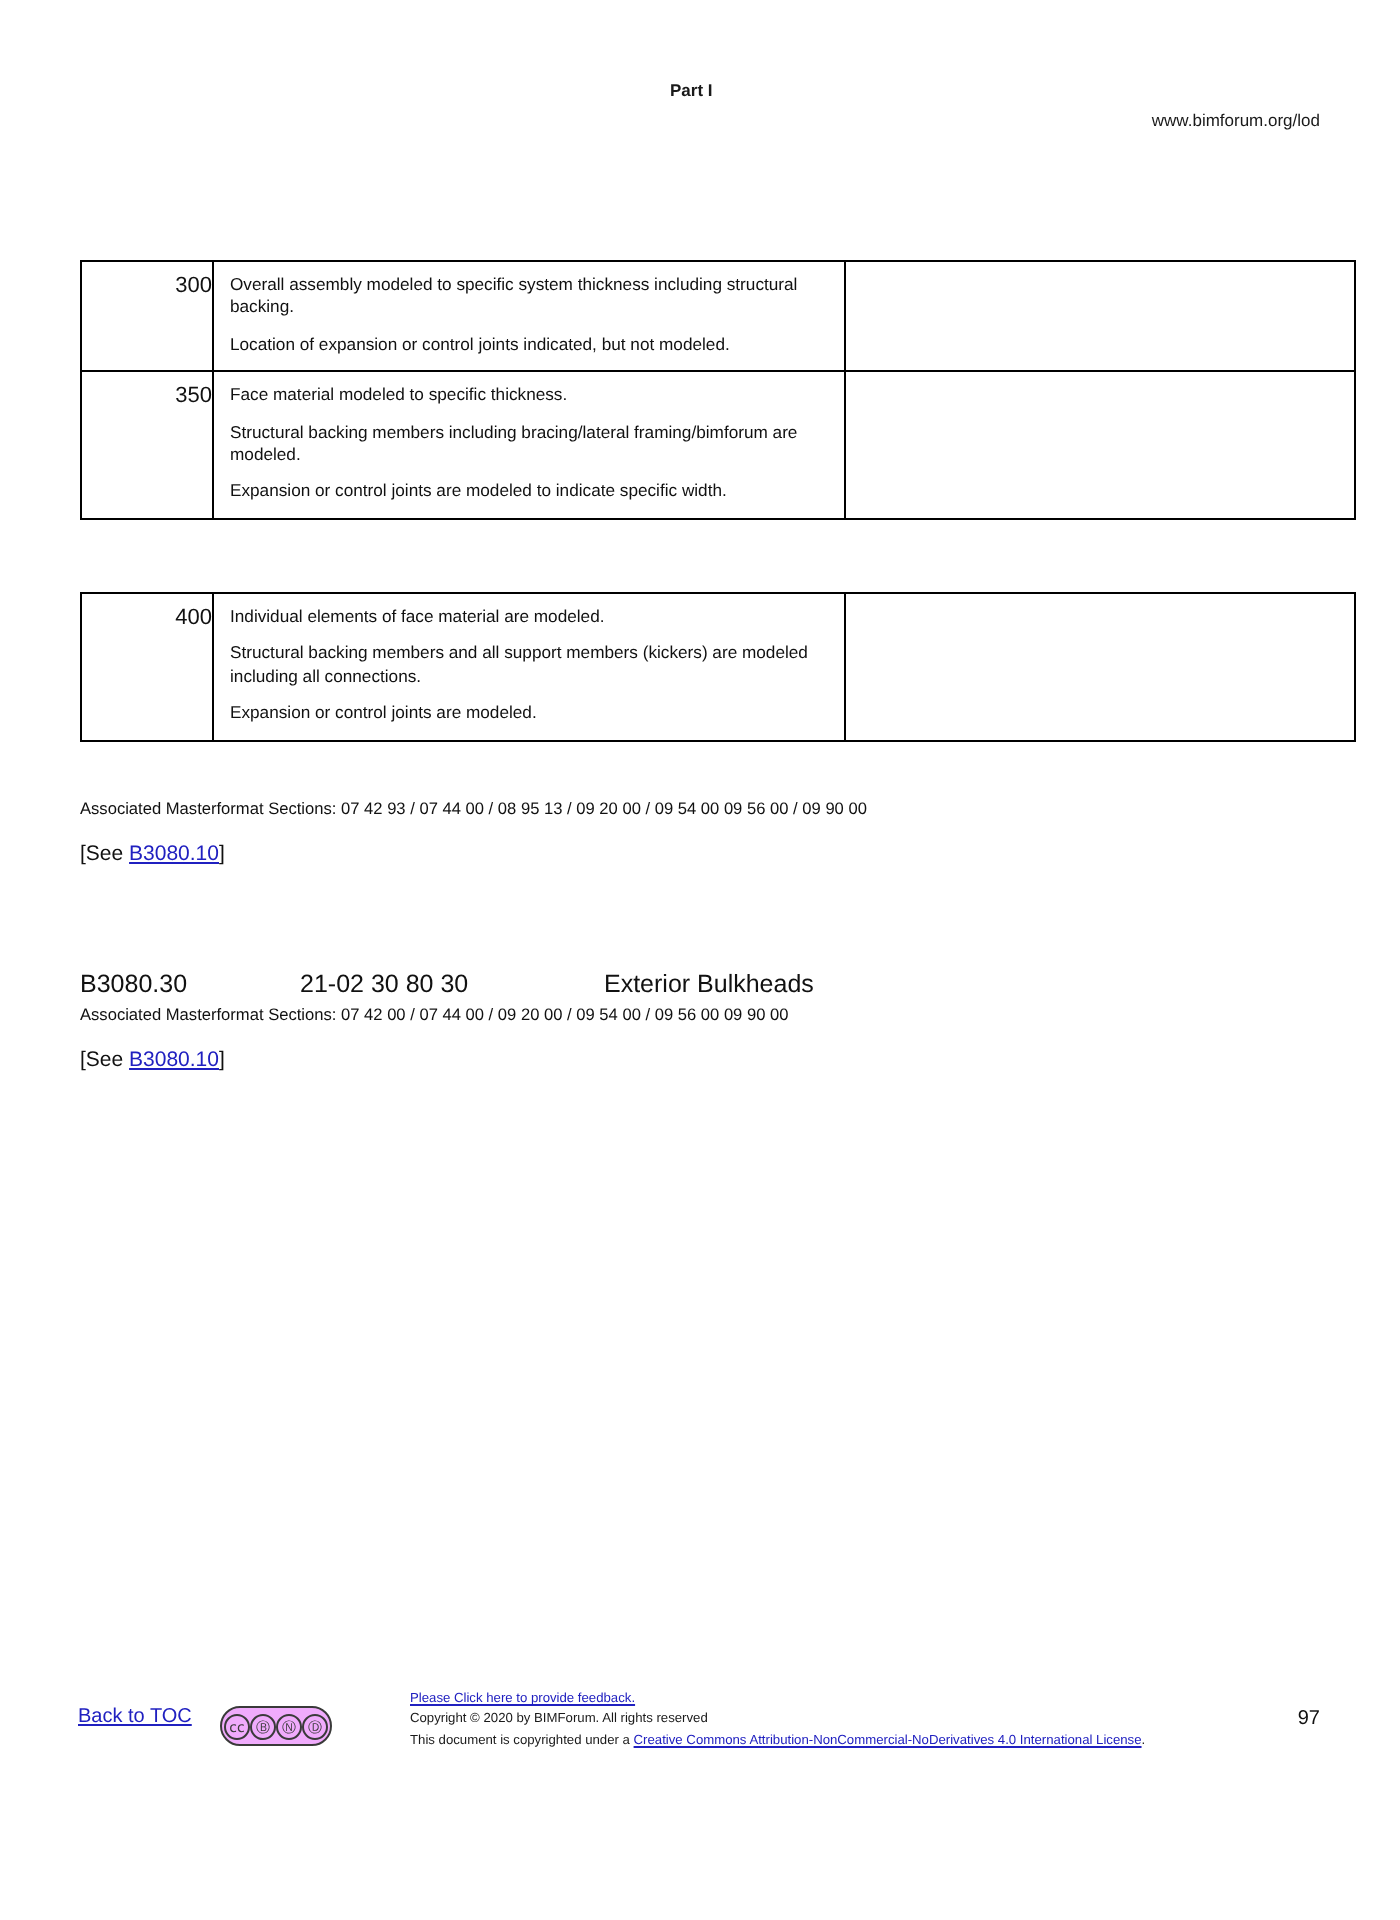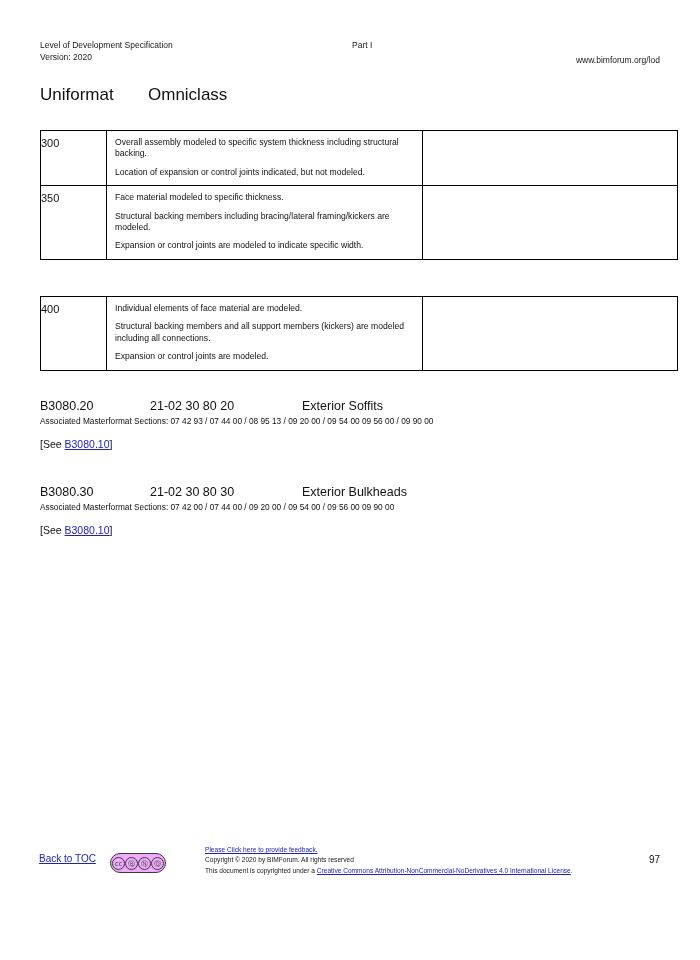--- a/index.html
+++ b/index.html
@@ -35,23 +35,23 @@
     color: #1a1a1a;
   }
   .doc-header .left {
     position: absolute;
     left: 0;
     top: 0;
     white-space: pre-line;
   }
   .doc-header .center {
     position: absolute;
-    left: 312px;
-    top: 0;
-    font-weight: normal;
+    left: 295px;
+    top: 0;
+    font-weight: bold;
   }
   .doc-header .right {
     position: absolute;
     right: 0;
     top: 15px;
   }
 
   
   .col-titles {
     position: absolute;
@@ -80,21 +80,21 @@
     table-layout: fixed;
     background: #fff;
   }
   .lod-table td {
     border: 1.4px solid #000;
     vertical-align: top;
     padding: 0;
   }
   .lod-table .c-level {
     width: 65px;
-    text-align: left;
+    text-align: right;
     font-size: 11px;
     color: #111;
     padding: 6px 0 0 0;
   }
   .lod-table .c-desc {
     width: 299px;
     font-size: 8.6px;
     line-height: 11.4px;
     color: #111;
     padding: 6px 8px 7px 8px;
@@ -233,45 +233,40 @@
     font-size: 10px;
     color: #111;
   }
 </style>
 </head>
 <body>
 
 <div class="page">
 
   <div class="doc-header">
-    <div class="left">Level of Development Specification
-Version: 2020</div>
     <div class="center">Part I</div>
     <div class="right">www.bimforum.org/lod</div>
   </div>
 
-  <div class="col-titles">
-    <span class="uniformat">Uniformat</span><span class="omniclass">Omniclass</span>
-  </div>
 
   <table class="lod-table" id="table-1">
     <tbody>
       <tr>
         <td class="c-level">300</td>
         <td class="c-desc">
           <p>Overall assembly modeled to specific system thickness including structural backing.</p>
           <p>Location of expansion or control joints indicated, but not modeled.</p>
         </td>
         <td class="c-img"></td>
       </tr>
       <tr>
         <td class="c-level">350</td>
         <td class="c-desc">
           <p>Face material modeled to specific thickness.</p>
-          <p>Structural backing members including bracing/lateral framing/kickers are modeled.</p>
+          <p>Structural backing members including bracing/lateral framing/bimforum are modeled.</p>
           <p>Expansion or control joints are modeled to indicate specific width.</p>
         </td>
         <td class="c-img"></td>
       </tr>
     </tbody>
   </table>
 
   <table class="lod-table" id="table-2">
     <tbody>
       <tr>
@@ -280,25 +275,20 @@
           <p>Individual elements of face material are modeled.</p>
           <p>Structural backing members and all support members (kickers) are modeled including all connections.</p>
           <p>Expansion or control joints are modeled.</p>
         </td>
         <td class="c-img"></td>
       </tr>
     </tbody>
   </table>
 
   <div class="element-section" id="section-b308020">
-    <div class="elem-heading">
-      <span class="uniformat-code">B3080.20</span>
-      <span class="omniclass-code">21-02 30 80 20</span>
-      <span class="elem-title">Exterior Soffits</span>
-    </div>
     <div class="masterformat">Associated Masterformat Sections: 07 42 93  /  07 44 00  /  08 95 13  /  09 20 00  /  09 54 00  09 56 00  /  09 90 00</div>
     <div class="see-ref"><span>[See </span><a href="#">B3080.10</a><span>]</span></div>
   </div>
 
   <div class="element-section" id="section-b308030">
     <div class="elem-heading">
       <span class="uniformat-code">B3080.30</span>
       <span class="omniclass-code">21-02 30 80 30</span>
       <span class="elem-title">Exterior Bulkheads</span>
     </div>

